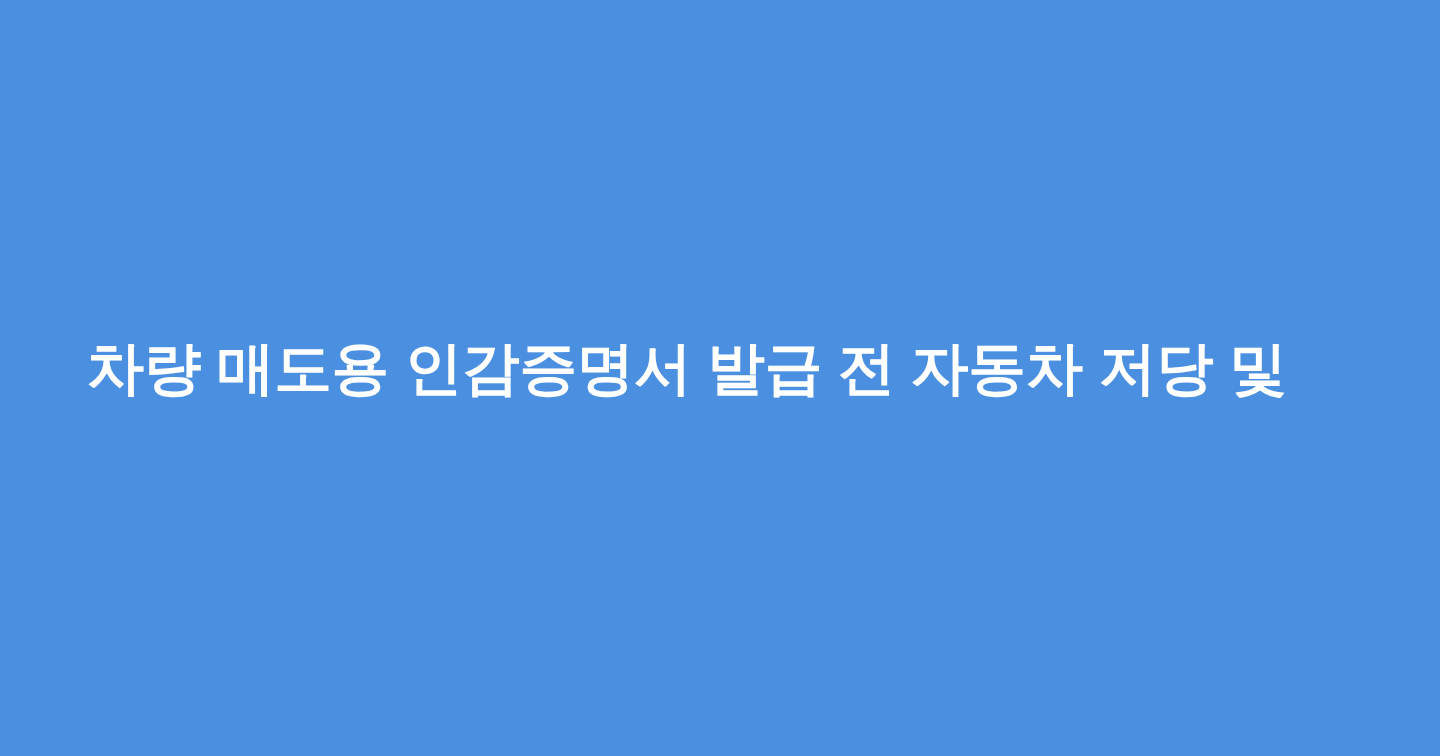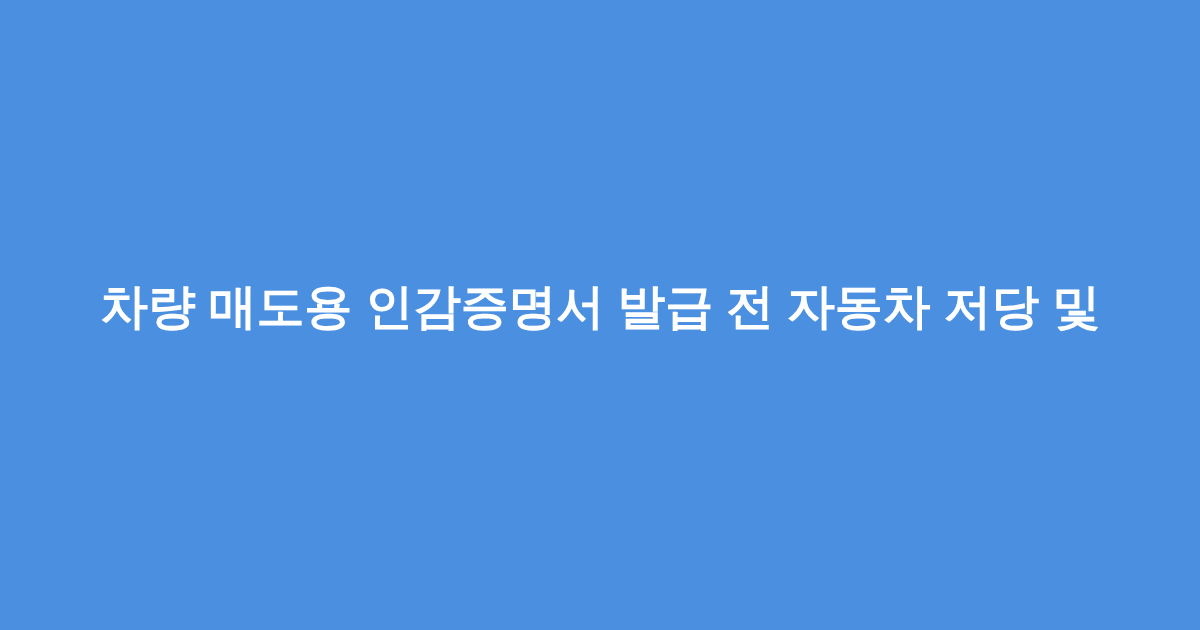--- a/index.html
+++ b/index.html
@@ -35,21 +35,21 @@
     flex-direction: column;
     align-items: center;
     justify-content: center;
     
     transform: translateY(-8px);
   }
 
   .title-line {
     display: block;
     width: 100%;
-    text-align: center;
+    text-align: left;
     color: #ffffff;
     font-size: 48px;
     font-weight: 700;
     line-height: 63px;
     letter-spacing: -0.2px;
     white-space: nowrap;
     word-break: keep-all;
     text-rendering: geometricPrecision;
   }
 </style>

